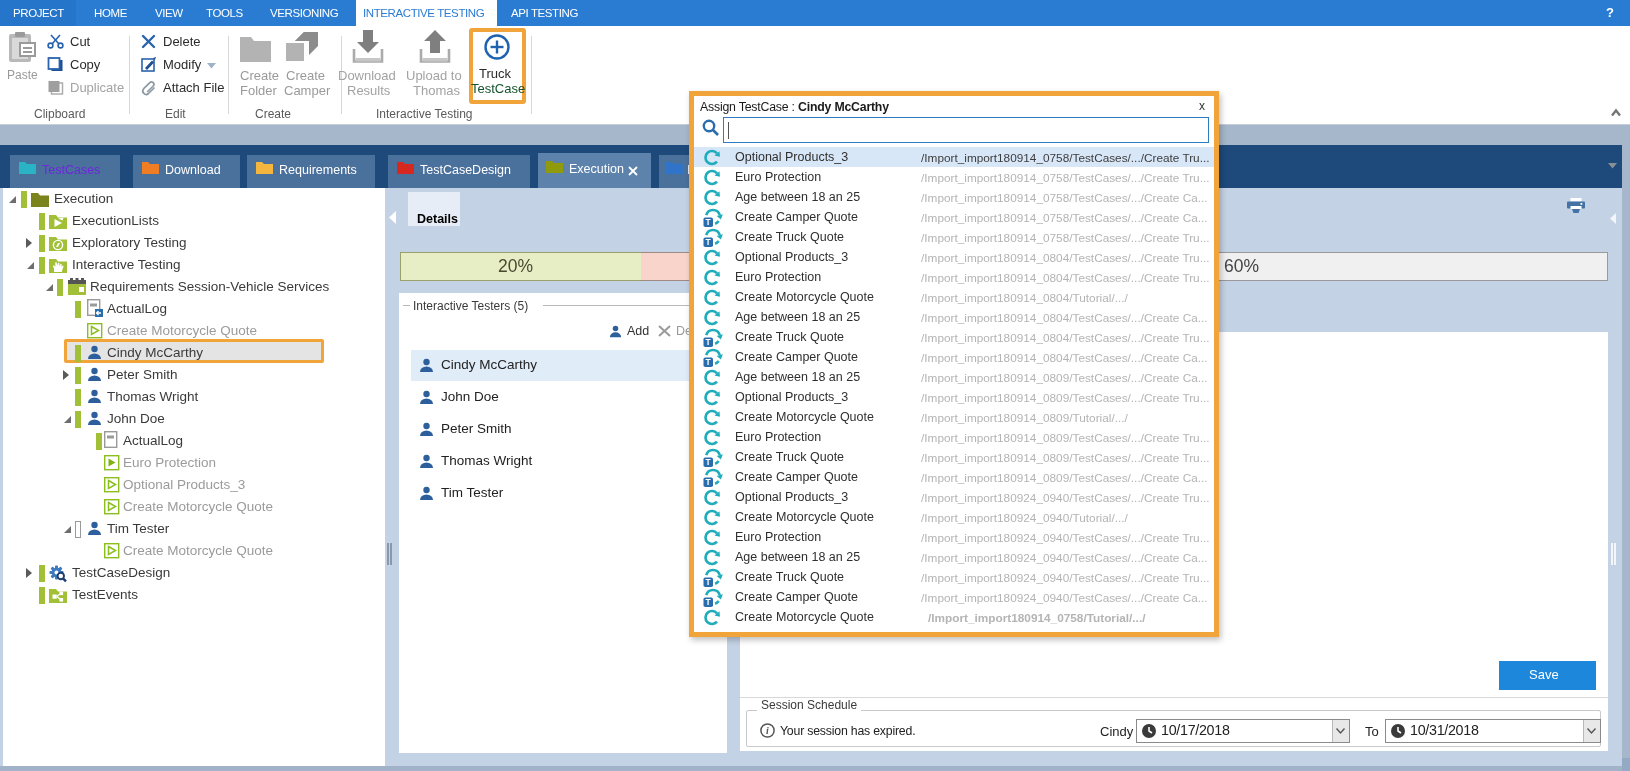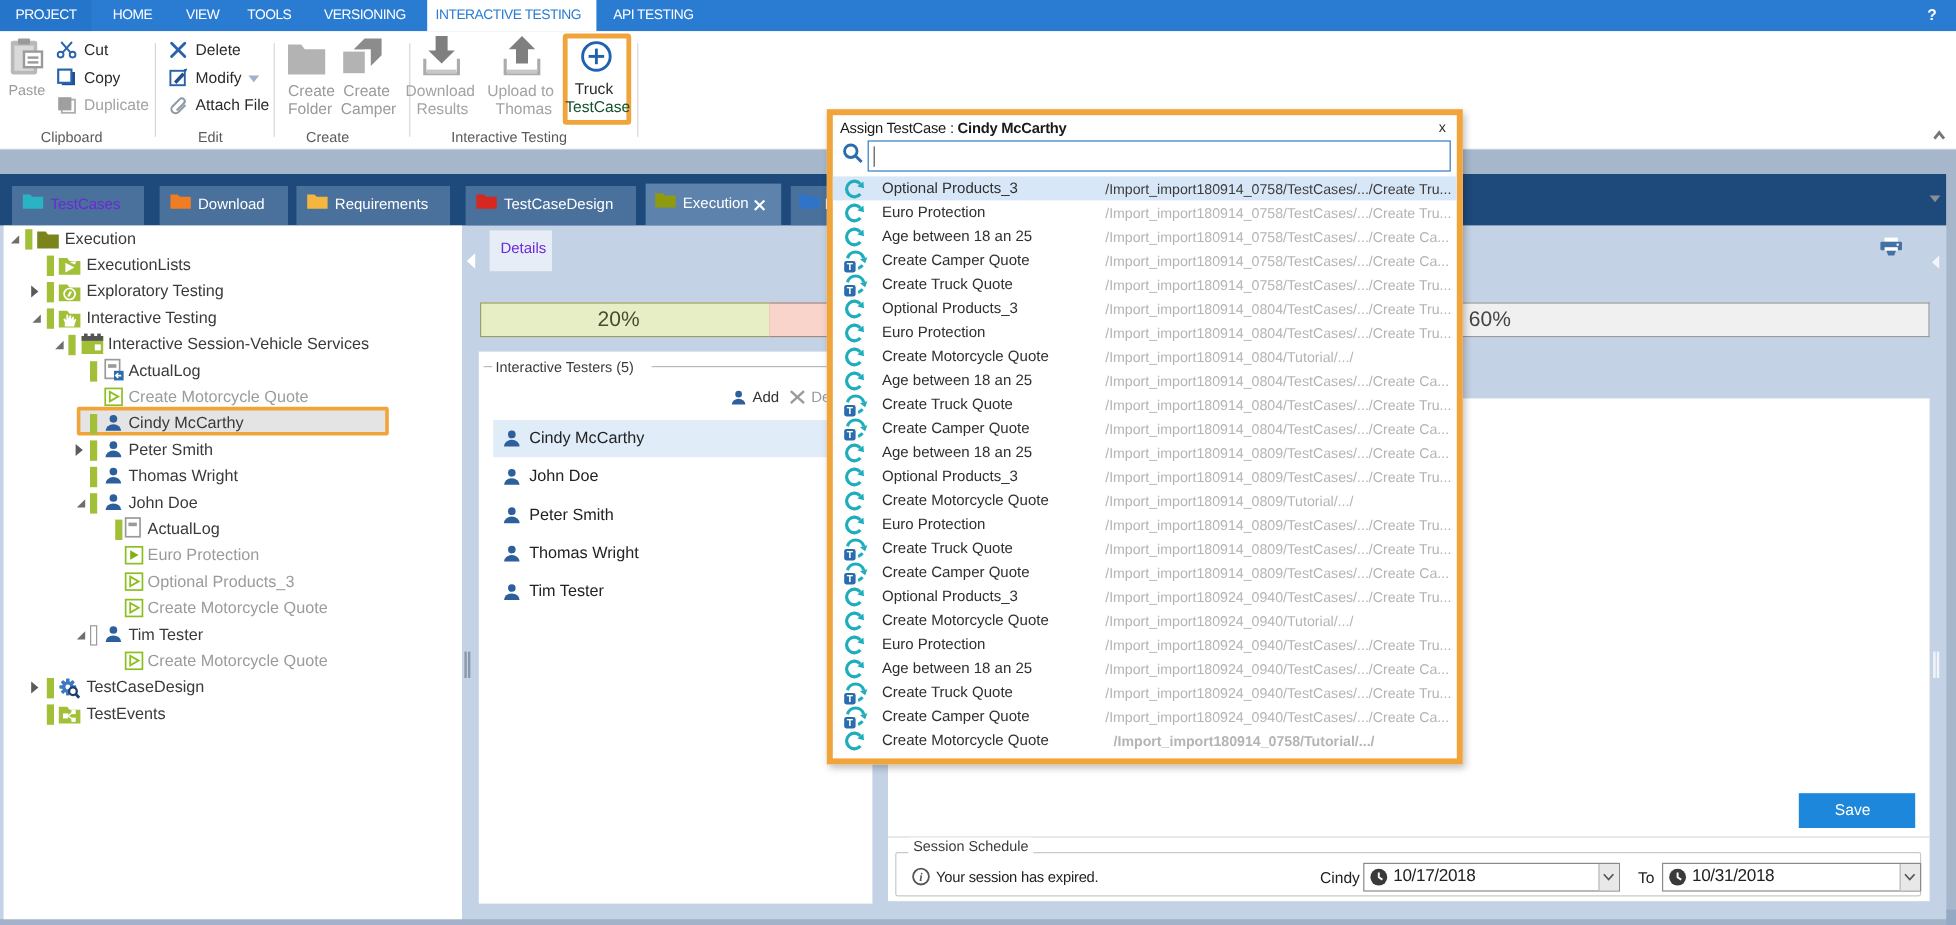--- a/index.html
+++ b/index.html
@@ -202,21 +202,21 @@
   </svg>
 <div class="abs" style="left:57px;top:279px;width:6px;height:17px;background:#a2c037;"></div>
 <svg class="abs" style="left:68px;top:278px" width="18" height="17" viewBox="0 0 18 17">
 <rect x="0" y="2" width="18" height="15" fill="#a2c037"></rect>
 <rect x="0" y="2" width="18" height="4" fill="#555"></rect>
 <rect x="2" y="0" width="3" height="4" fill="#555"></rect>
     <rect x="7.5" y="0" width="3" height="4" fill="#555"></rect>
     <rect x="13" y="0" width="3" height="4" fill="#555"></rect>
 <rect x="11" y="9" width="5" height="5" fill="#fff"></rect>
   </svg>
-<div class="tx" style="left:90px;top:279px;font-size:13.5px;color:#3a3a3a;font-weight:normal;">Interactive Session-Vehicle Services</div>
+<div class="tx" style="left:90px;top:279px;font-size:13.5px;color:#3a3a3a;font-weight:normal;">Requirements Session-Vehicle Services</div>
 <div class="abs" style="left:75px;top:301px;width:6px;height:17px;background:#a2c037;"></div>
 <svg class="abs" style="left:87px;top:299px" width="17" height="19" viewBox="0 0 17 19">
 <rect x="0.7" y="0.7" width="12" height="15.6" fill="#fff" stroke="#9a9a9a" stroke-width="1.4"></rect>
 <rect x="3" y="4.5" width="7" height="3" fill="#9a9a9a"></rect>
     <rect x="8" y="10" width="8" height="8" fill="#2a6dad"></rect>
     <path d="M14,14 h-4 m1.5,-2 l-2,2 l2,2" stroke="#fff" stroke-width="1.3" fill="none"></path>
   </svg>
 <div class="tx" style="left:107px;top:301px;font-size:13.5px;color:#3a3a3a;font-weight:normal;">ActualLog</div>
 <svg class="abs" style="left:87px;top:323px" width="16" height="16" viewBox="0 0 16 16">
 <rect x="0.7" y="0.7" width="14" height="14" fill="#fff" stroke="#8bbf1e" stroke-width="1.4"></rect>
@@ -310,21 +310,21 @@
 <path d="M0,2 h7 l2,2.5 h9 v11.5 h-18 Z" fill="#a2c037"></path>
 <rect x="3.5" y="7.5" width="4.2" height="4.2" fill="#fff"></rect>
 <rect x="10.5" y="4.5" width="3.6" height="3.6" fill="#fff"></rect>
 <rect x="10.5" y="11" width="3.6" height="3.6" fill="#fff"></rect>
 <path d="M7.7,9.5 L12,6.3 M7.7,9.5 L12,12.8" stroke="#fff" stroke-width="1.2" fill="none"></path>
   </svg>
 <div class="tx" style="left:72px;top:587px;font-size:13.5px;color:#3a3a3a;font-weight:normal;">TestEvents</div>
 <div class="abs" style="left:387px;top:543px;width:2px;height:22px;background:#8a98ab;"></div>
 <div class="abs" style="left:390px;top:543px;width:2px;height:22px;background:#8a98ab;"></div>
 <div class="abs" style="left:408px;top:192px;width:52px;height:34px;background:#e7edf6;"></div>
-<div class="tx" style="left:417px;top:200px;font-size:12.5px;color:#6d28d9;font-weight:normal;">Details</div>
+<div class="tx" style="left:417px;top:212px;font-size:12.5px;color:#000000;font-weight:bold;">Details</div>
 <svg class="abs" style="left:389px;top:211px" width="7" height="13" viewBox="0 0 7 13">
     <path d="M7,0 L0,6.5 L7,13 Z" fill="#fff"></path>
   </svg>
 <div class="abs" style="left:400px;top:252px;width:242px;height:29px;background:#e7eec6;border:1px solid #9aa06a;"></div>
 <div class="tx" style="left:498px;top:256px;font-size:17.5px;color:#4a4a30;font-weight:normal;">20%</div>
 <div class="abs" style="left:641px;top:252px;width:242px;height:29px;background:#f9d4cb;border:1px solid #a08a84;border-left:none;"></div>
 <div class="abs" style="left:883px;top:252px;width:725px;height:29px;background:#f0f0f0;border:1px solid #9a9a9a;border-left:none;"></div>
 <div class="tx" style="left:1224px;top:256px;font-size:17.5px;color:#444;font-weight:normal;">60%</div>
 <div class="abs" style="left:399px;top:293px;width:328px;height:460px;background:#fff;"></div>
 <div class="abs" style="left:403px;top:305px;width:7px;height:1px;background:#b9b9b9;"></div>

